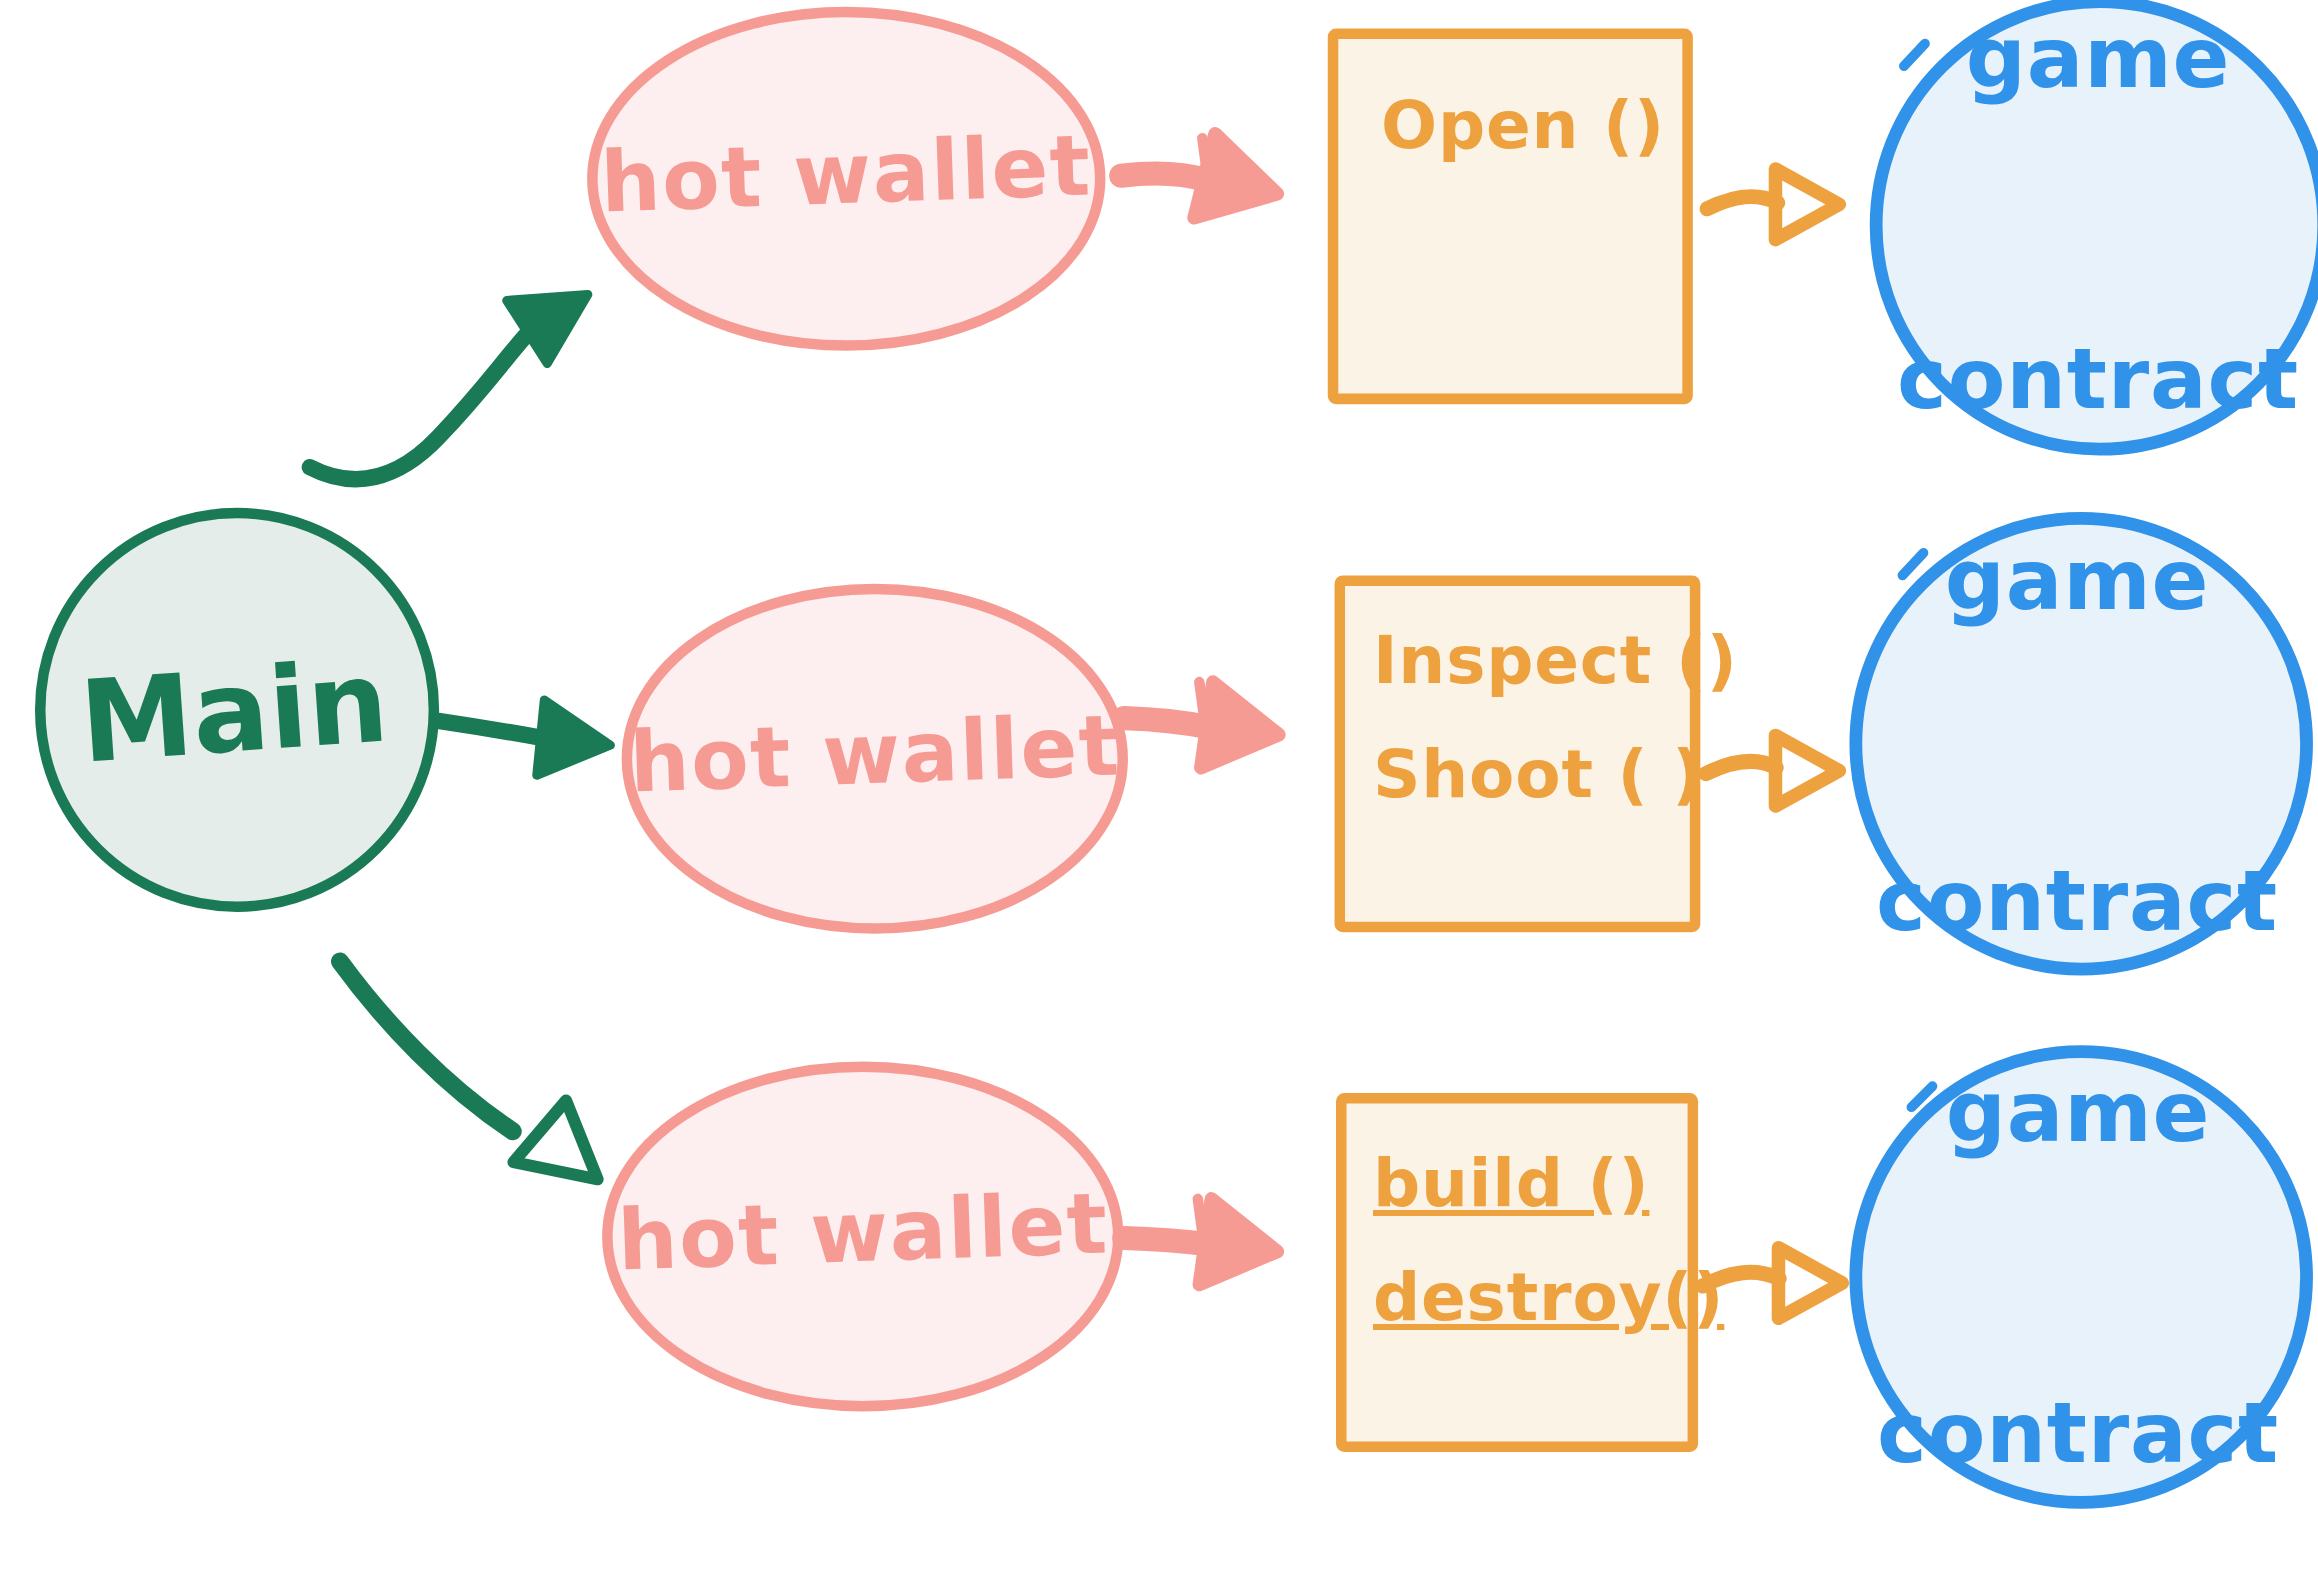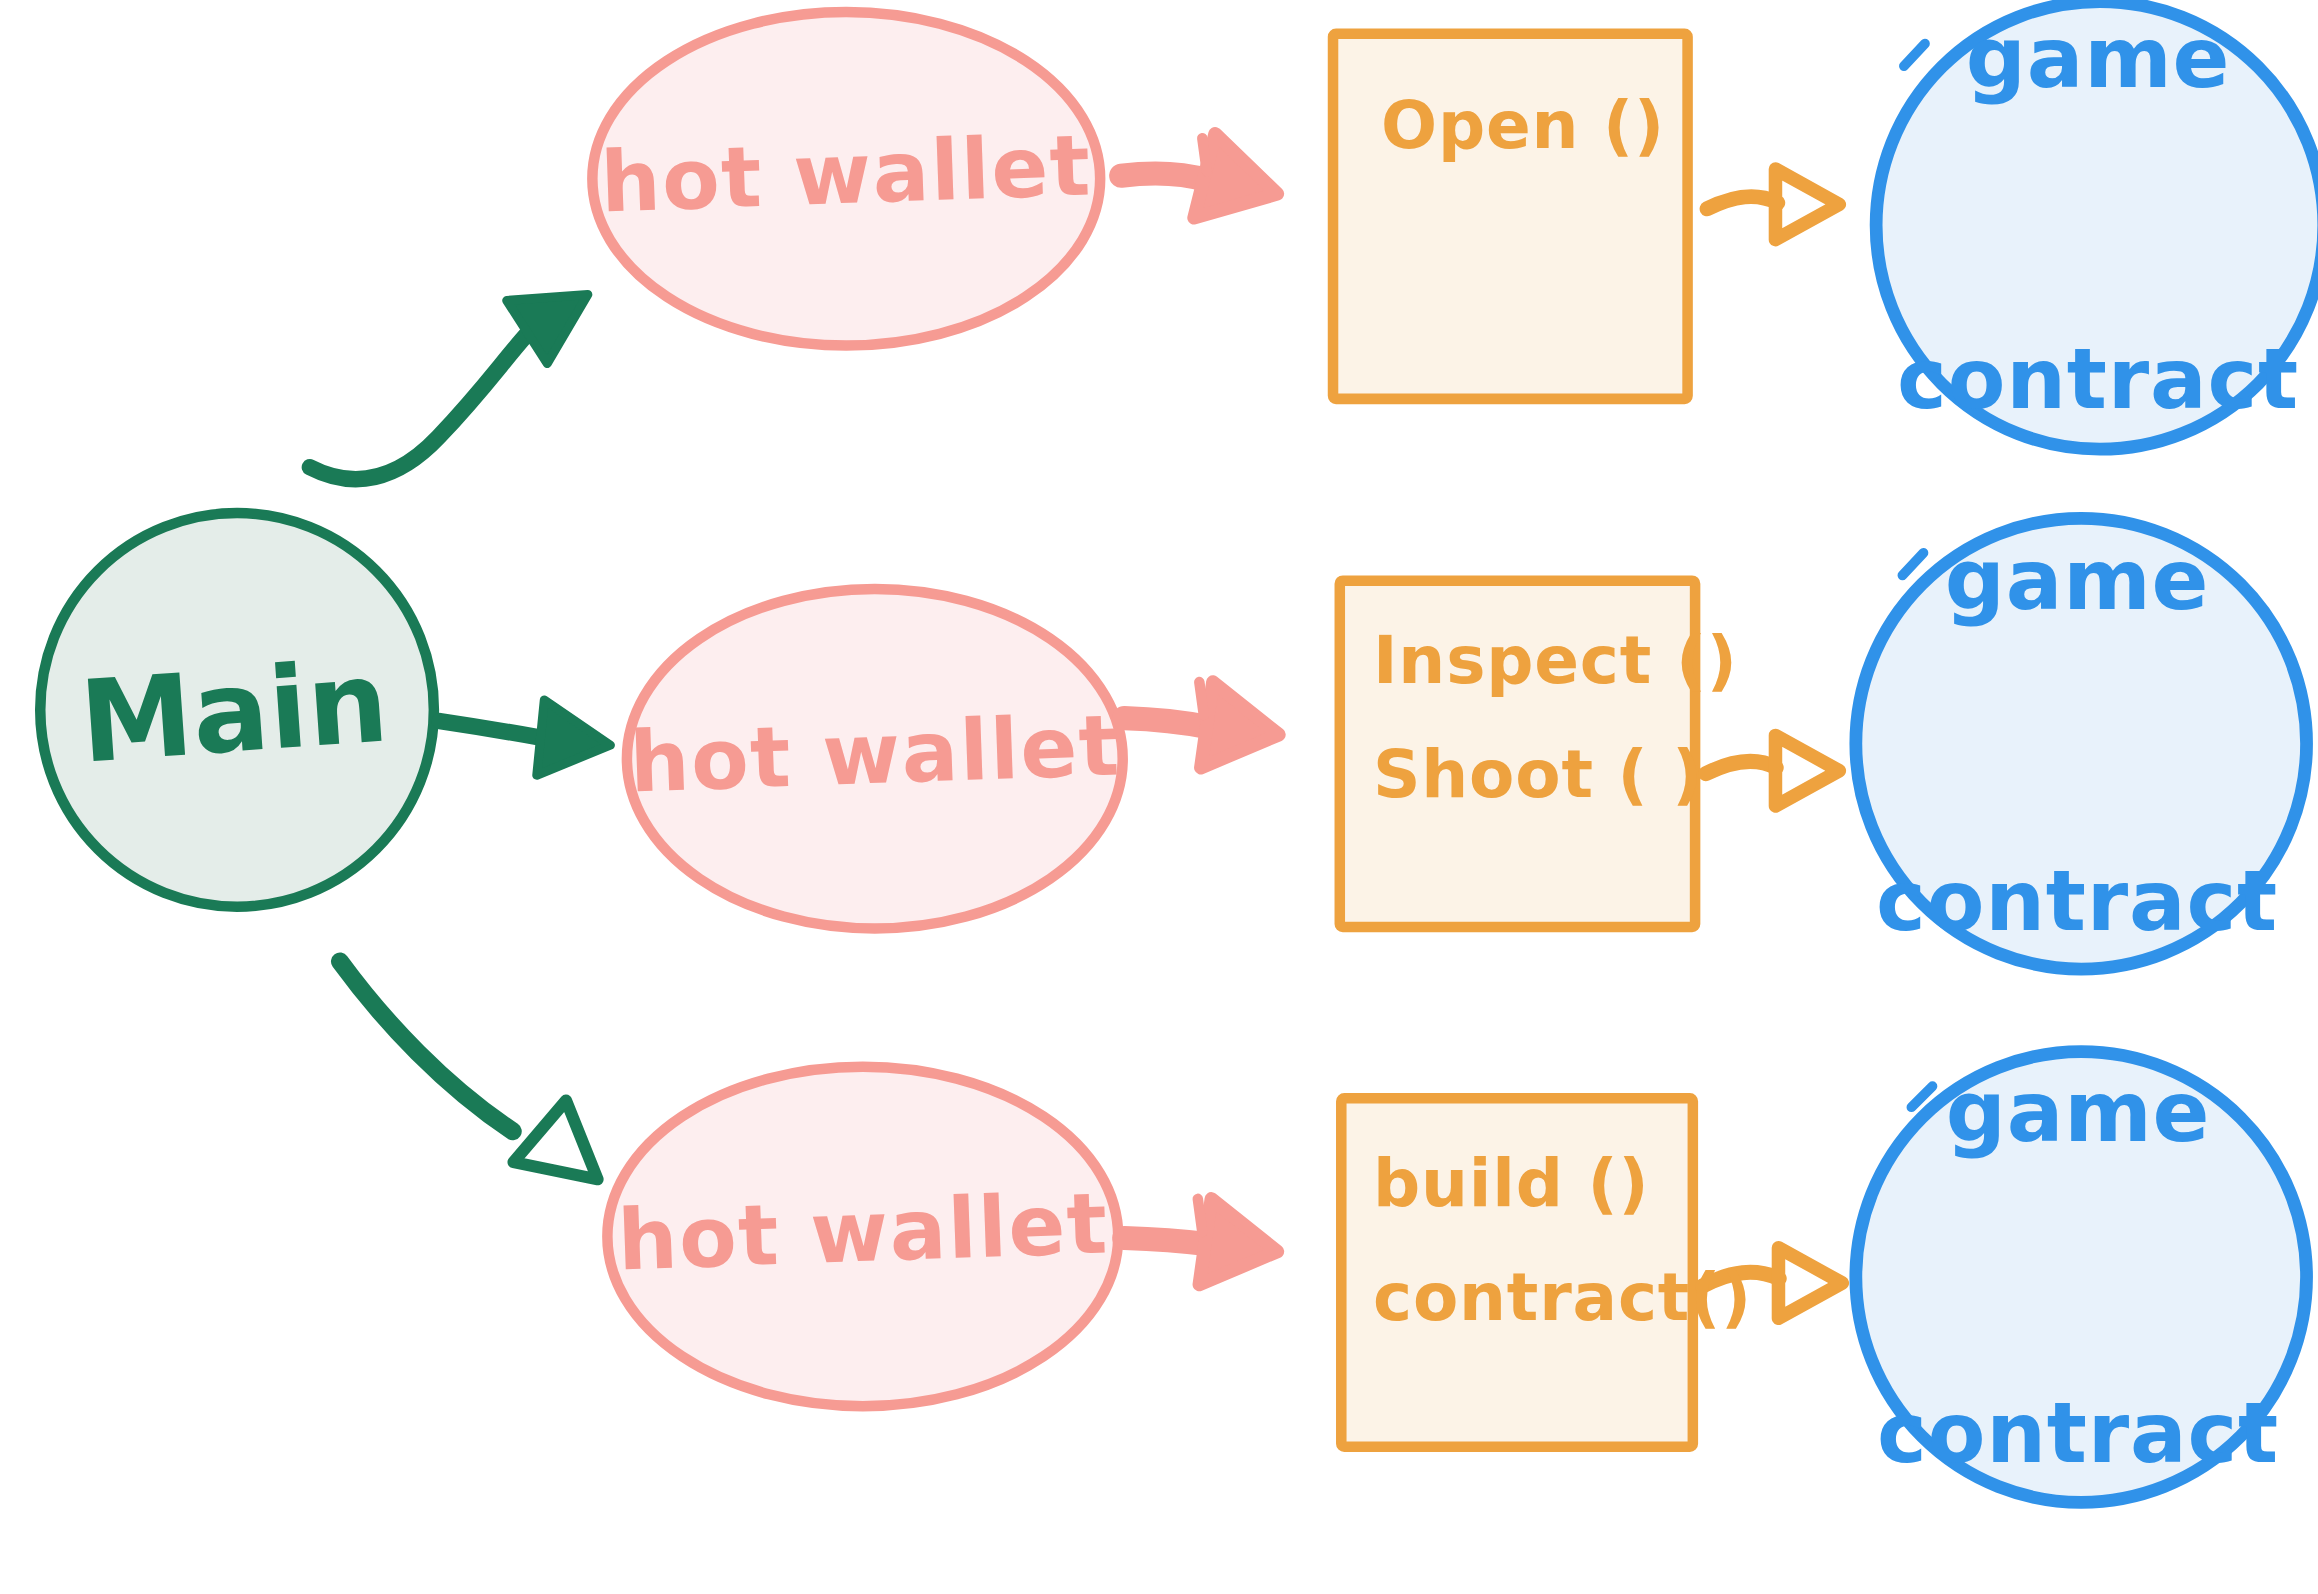--- a/index.html
+++ b/index.html
@@ -131,23 +131,23 @@
   <div class="label wallet-label" style="left:875px; top:754px;">hot wallet</div>
   <div class="label wallet-label" style="left:863px; top:1232px;">hot wallet</div>
 
   <div class="box-text" style="left:1381px; top:69px;">
     <div>Open ()</div>
   </div>
   <div class="box-text" style="left:1373px; top:604px;">
     <div>Inspect ()</div>
     <div>Shoot ( )</div>
   </div>
-  <div class="box-text" style="left:1373px; top:1127px;">
+  <div class="box-text" style="left:1373px; top:1127px;text-decoration:underline;">
     <div>build ()</div>
-    <div>contract()</div>
+    <div>destroy()</div>
   </div>
 
   <div class="label contract-label centered" style="left:2098px; top:219px;">
     <div>game</div>
     <div>contract</div>
   </div>
   <div class="label contract-label centered" style="left:2077px; top:741px;">
     <div>game</div>
     <div>contract</div>
   </div>

